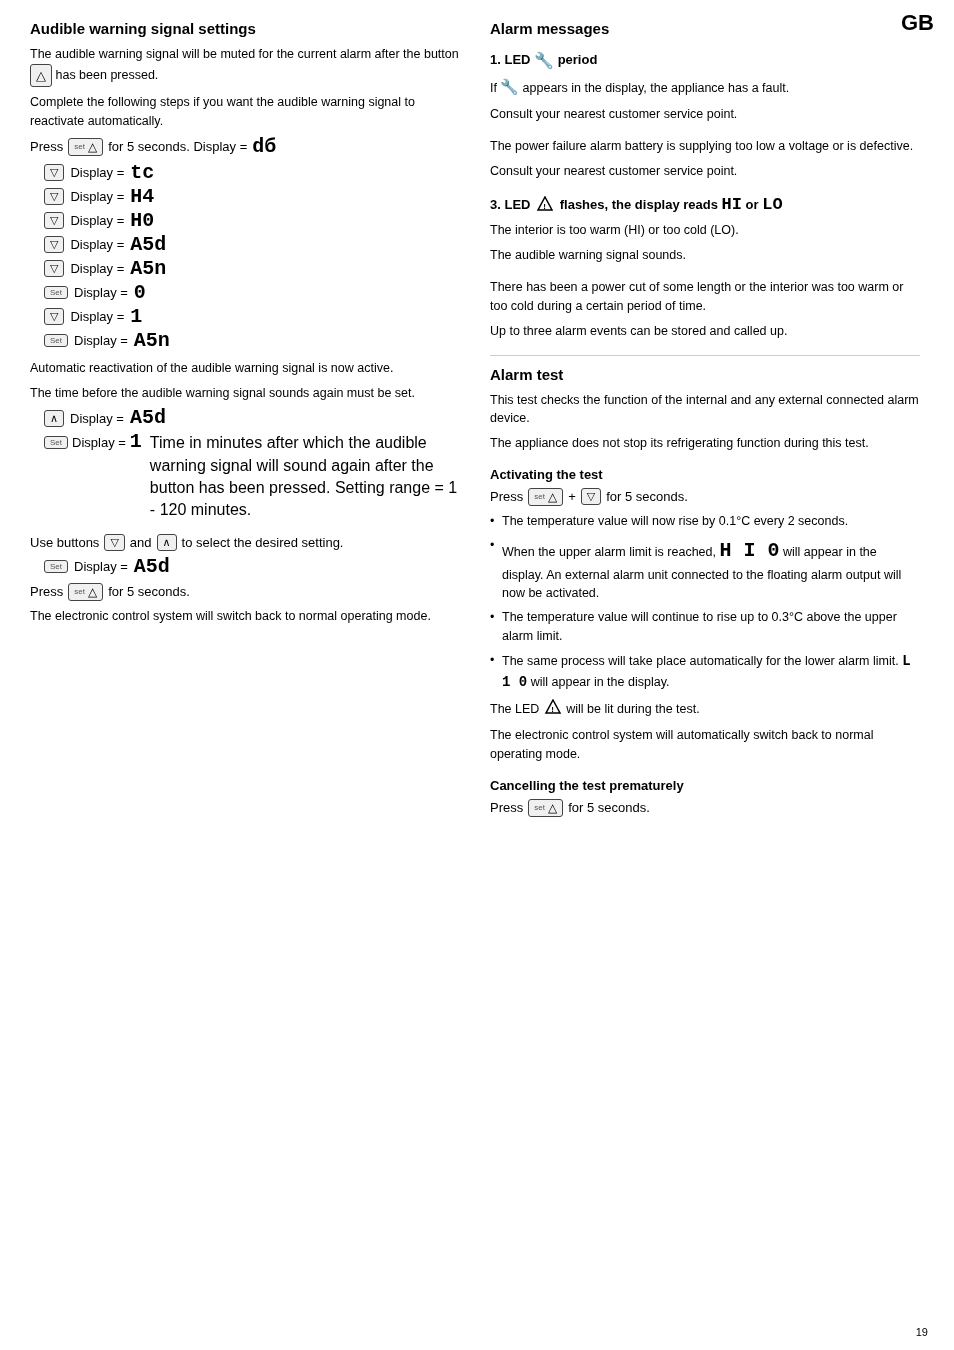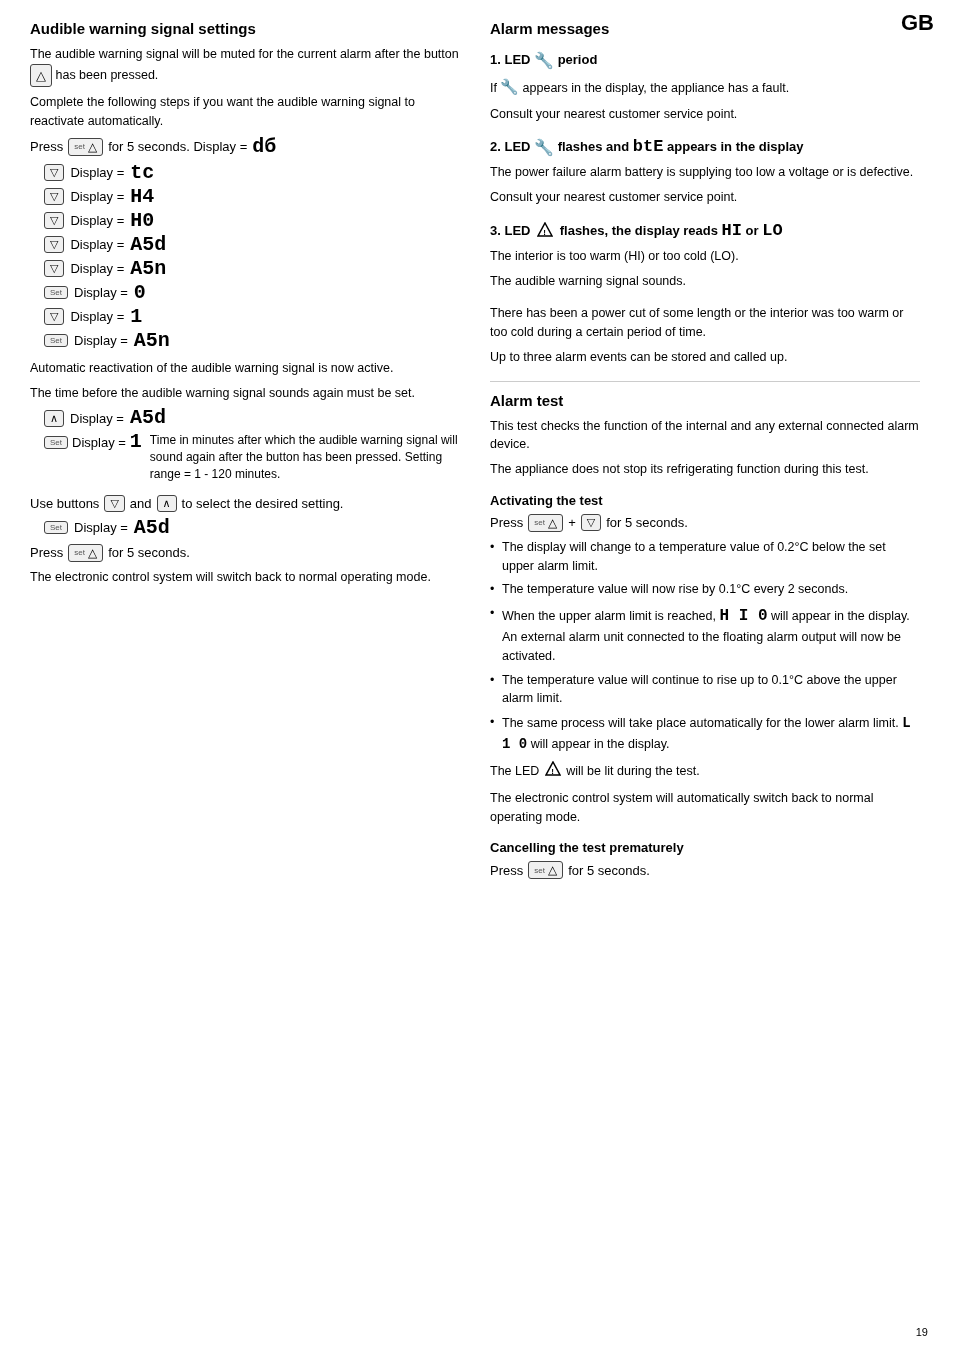--- a/index.html
+++ b/index.html
@@ -232,21 +232,21 @@
     </div>
 
     <div style="display:flex; align-items:flex-start; gap:8px; margin:4px 0 4px 14px;">
       <div style="display:flex; align-items:center; gap:4px; flex-shrink:0;">
         <span class="ctrl-btn">
           <span class="sub-label">Set</span>
         </span>
         <span>Display =</span>
         <span class="display-val">1</span>
       </div>
-      <p style="font-size:12px; line-height:1.4;">Time in minutes after which the audible warning signal will sound again after the button has been pressed. Setting range = 1 - 120 minutes.</p>
+      <p style="font-size:16px; line-height:1.4;">Time in minutes after which the audible warning signal will sound again after the button has been pressed. Setting range = 1 - 120 minutes.</p>
     </div>
 
     <div class="press-row">
       <span>Use buttons</span>
       <span class="ctrl-btn">
           <span style="font-size:11px;">▽</span>
         </span>
       <span>and</span>
       <span class="ctrl-btn">
           <span style="font-size:11px;">∧</span>
@@ -285,28 +285,20 @@
         <span style="font-size:16px; vertical-align:middle;">🔧</span>
         <span>period</span>
       </h3>
       <p>
         If <span style="font-size:15px;">🔧</span> appears in the display, the appliance has a fault.
       </p>
       <p>Consult your nearest customer service point.</p>
     </div>
 
     <div class="numbered-section">
-      <h3>
-        <span>2.</span>
-        <span>LED</span>
-        <span style="font-size:16px; vertical-align:middle;">🔧</span>
-        <span>flashes and</span>
-        <span class="inline-code">btE</span>
-        <span>appears in the display</span>
-      </h3>
       <p>The power failure alarm battery is supplying too low a voltage or is defective.</p>
       <p>Consult your nearest customer service point.</p>
     </div>
 
     <div class="numbered-section">
       <h3>
         <span>3.</span>
         <span>LED</span>
         
         <span style="display:inline-block; vertical-align:middle; margin: 0 3px;">
@@ -345,24 +337,23 @@
           <span style="font-size:12px; margin-left:1px;">△</span>
         </span>
         <span>+</span>
         <span class="ctrl-btn">
           <span style="font-size:11px;">▽</span>
         </span>
         <span>for 5 seconds.</span>
       </div>
 
       <ul class="bullet-list">
-        <li>The display will change to a temperature value of 0.2°C below the set upper alarm limit.</li>
         <li>The temperature value will now rise by 0.1°C every 2 seconds.</li>
-        <li>When the upper alarm limit is reached, <span class="inline-code" style="font-size:16px;">H I 0</span> will appear in the display. An external alarm unit connected to the floating alarm output will now be activated.</li>
-        <li>The temperature value will continue to rise up to 0.1°C above the upper alarm limit.</li>
+        <li>When the upper alarm limit is reached, <span class="inline-code" style="font-size:20px;">H I 0</span> will appear in the display. An external alarm unit connected to the floating alarm output will now be activated.</li>
+        <li>The temperature value will continue to rise up to 0.3°C above the upper alarm limit.</li>
         <li>The same process will take place automatically for the lower alarm limit. <span class="inline-code" style="font-size:14px;">L 1 0</span> will appear in the display.</li>
       </ul>
 
       <p>
         The LED
         <span style="display:inline-block; vertical-align:middle; margin: 0 2px;">
           <svg width="16" height="16" viewBox="0 0 16 16">
               <polygon points="8,1 15,14 1,14" fill="none" stroke="#000" stroke-width="1.5"></polygon>
               <text x="7.5" y="13" font-size="8" font-weight="bold" text-anchor="middle" fill="#000">!</text>
             </svg>

